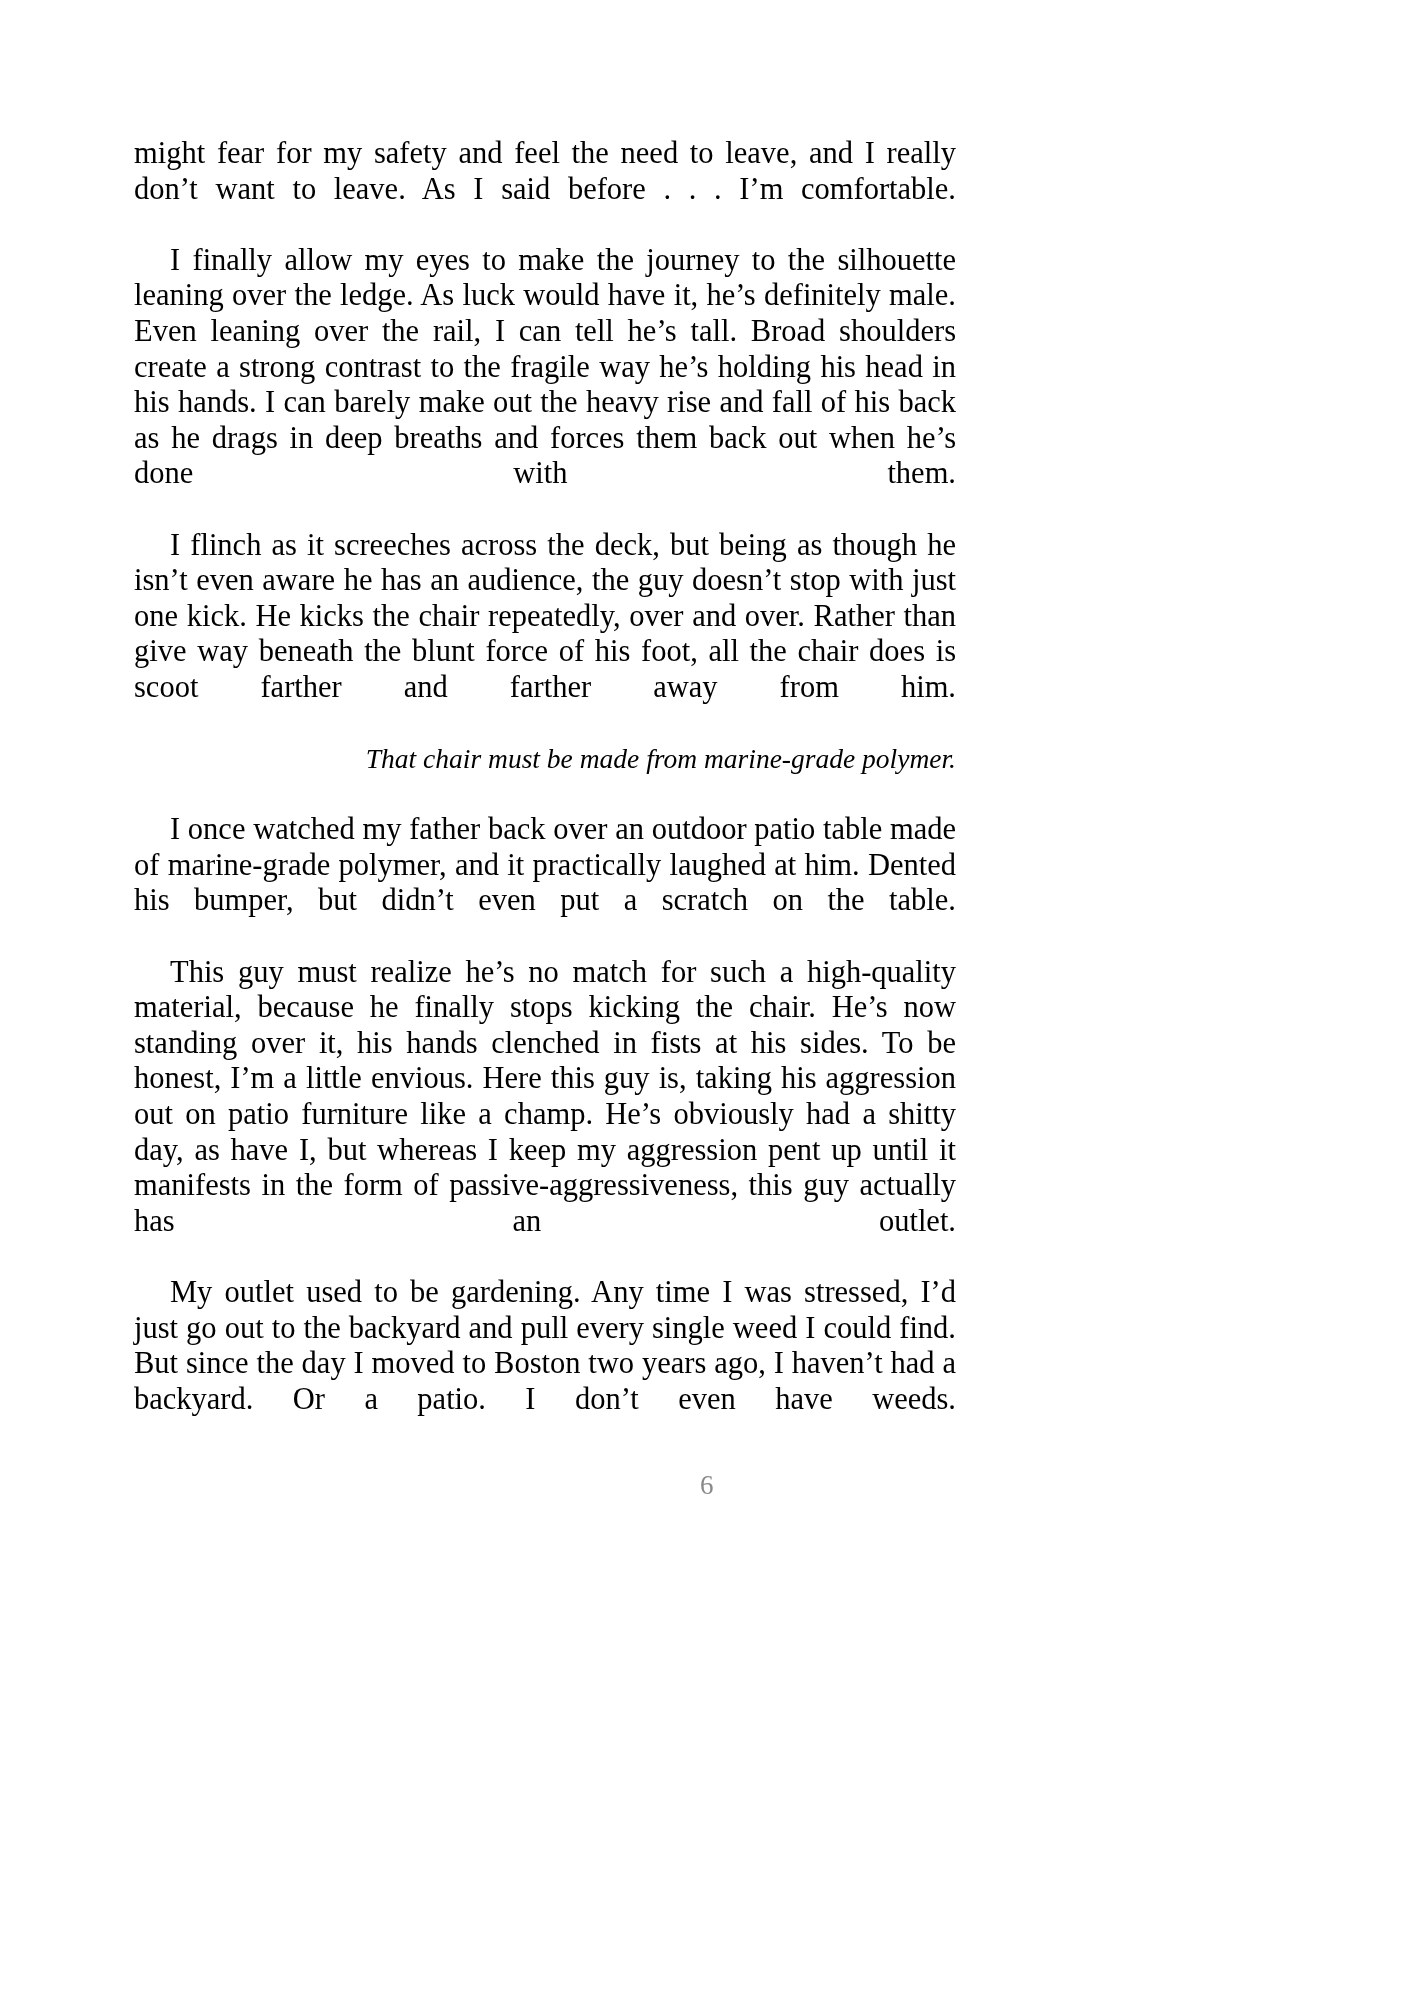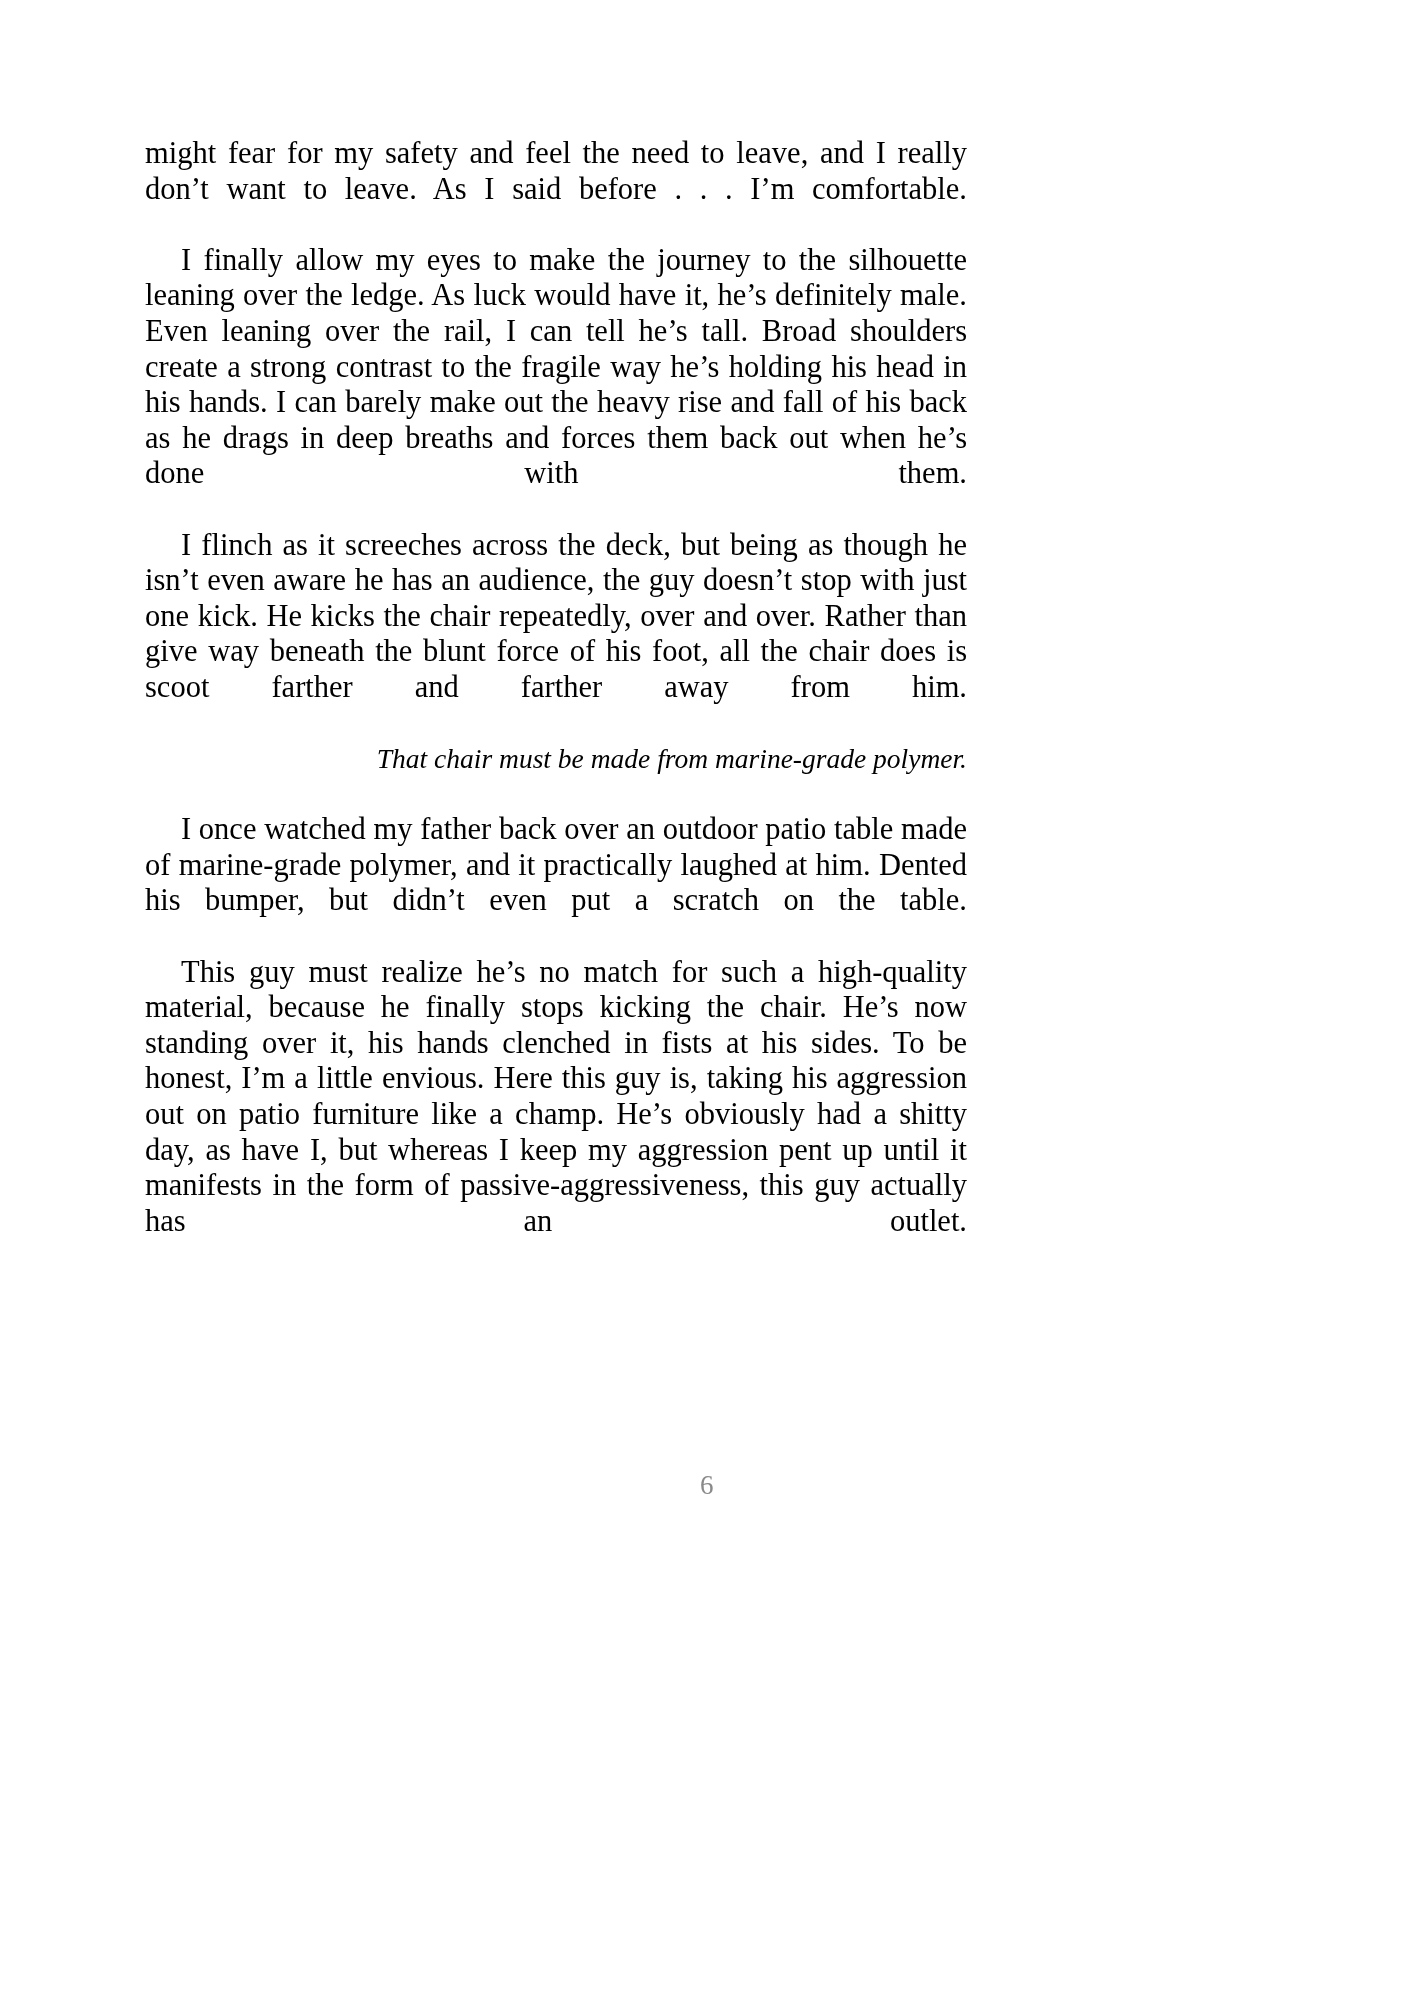--- a/index.html
+++ b/index.html
@@ -10,21 +10,21 @@
   .page {
     position: relative;
     width: 1414px;
     height: 2000px;
     background: #ffffff;
     box-sizing: border-box;
     overflow: hidden;
   }
   .text-block {
     position: absolute;
-    left: 145px;
+    left: 134px;
     top: 136px;
     width: 822px;
   }
   p.para {
     margin: 0;
     padding: 0;
     font-family: "Liberation Serif", "DejaVu Serif", serif;
     font-size: 30.5px;
     line-height: 35.6px;
     color: #000000;
@@ -78,18 +78,19 @@
 
 
     <p class="para" style="text-align-last: left;">I flinch as it screeches across the deck, but being as though he isn’t even aware he has an audience, the guy doesn’t stop with just one kick. He kicks the chair repeatedly, over and over. Rather than give way beneath the blunt force of his foot, all the chair does is scoot farther and farther away from him.</p>
 
     <p class="thought" style="text-align-last: left;">That chair must be made from marine-grade polymer.</p>
 
     <p class="para" style="text-align-last: left;">I once watched my father back over an outdoor patio table made of marine-grade polymer, and it practically laughed at him. Dented his bumper, but didn’t even put a scratch on the table.</p>
 
     <p class="para" style="text-align-last: left;">This guy must realize he’s no match for such a high-quality material, because he finally stops kicking the chair. He’s now standing over it, his hands clenched in fists at his sides. To be honest, I’m a little envious. Here this guy is, taking his aggression out on patio furniture like a champ. He’s obviously had a shitty day, as have I, but whereas I keep my aggression pent up until it manifests in the form of passive-aggressiveness, this guy actually has an outlet.</p>
 
+    <p class="para" style="text-align-last: left;">My outlet used to be gardening. Any time I was stressed, I’d just go out to the backyard and pull every single weed I could find. But since the day I moved to Boston two years ago, I haven’t had a backyard. Or a patio. I don’t even have weeds.</p>
 
   </div>
 
   <div class="folio">6</div>
 
 </div>
 
 </body></html>

